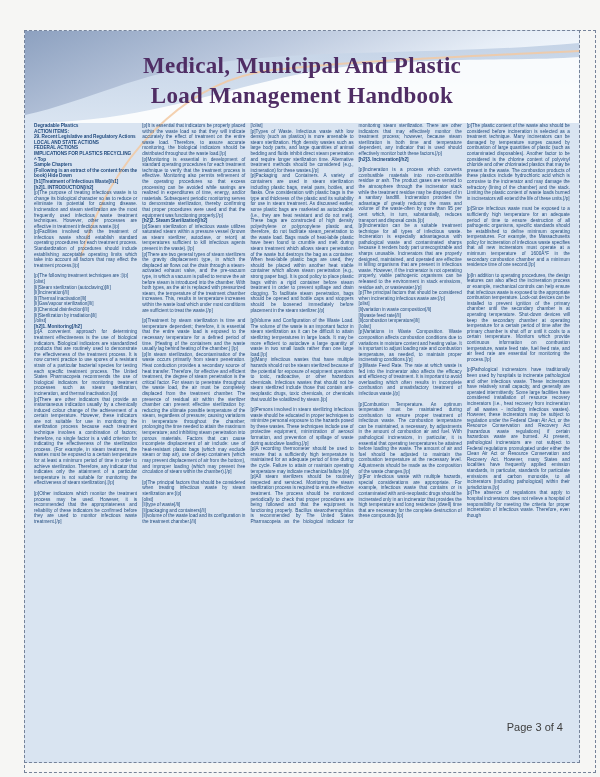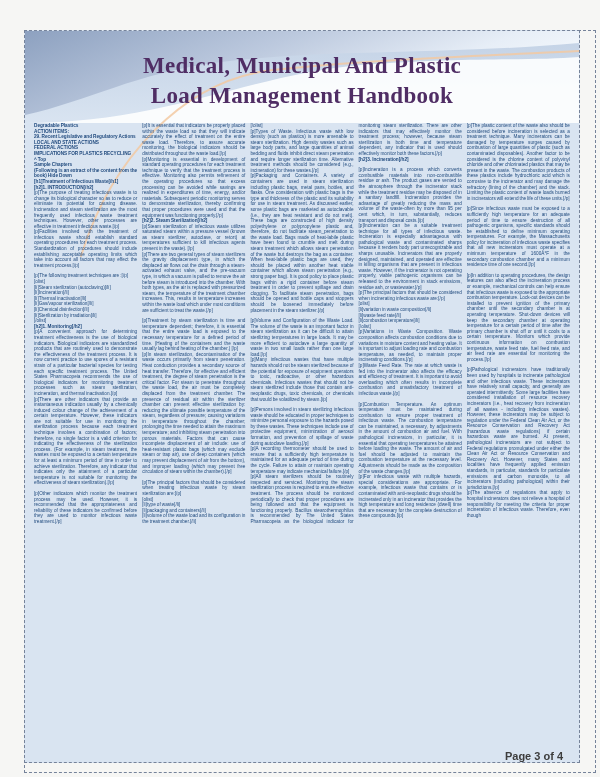--- a/index.html
+++ b/index.html
@@ -16,21 +16,21 @@
        font-family:"Liberation Serif",serif;font-weight:bold;font-size:23px;line-height:30px;
        color:var(--title-text,#4f2d64);letter-spacing:0.3px;}
   .columns{position:absolute;top:92px;left:9px;right:9px;height:548px;z-index:1;
        column-count:5;column-gap:5px;column-fill:balance;
        font-size:4.7px;line-height:5.6px;color:var(--body-text,#1f497d);
        text-align:justify;word-spacing:-0.2px;}
   .blk{margin:0;}
   .blk.bold{font-weight:bold;}
   .blk.gap{margin-top:5px;}
   .footer{position:absolute;top:690px;right:16px;z-index:2;
-       font-size:11px;font-weight:bold;color:var(--footer-text,#3d3d3d);margin-top:29px;}
+       font-size:11px;font-weight:normal;color:var(--footer-text,#3d3d3d);}
 </style>
 </head>
 <body>
 
 <div class="canvas">
   <div class="outer-frame"></div>
   <div class="page">
 
     <svg class="band" viewBox="0 0 554 250" preserveAspectRatio="none" xmlns="http://www.w3.org/2000/svg">
       <defs>

